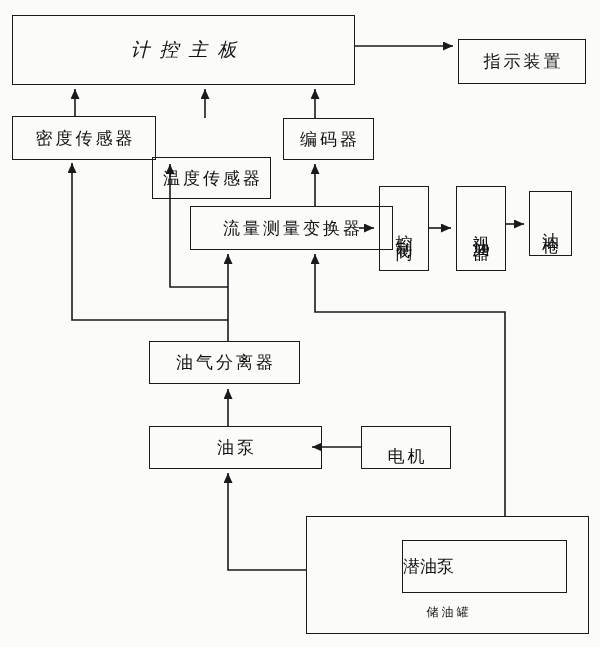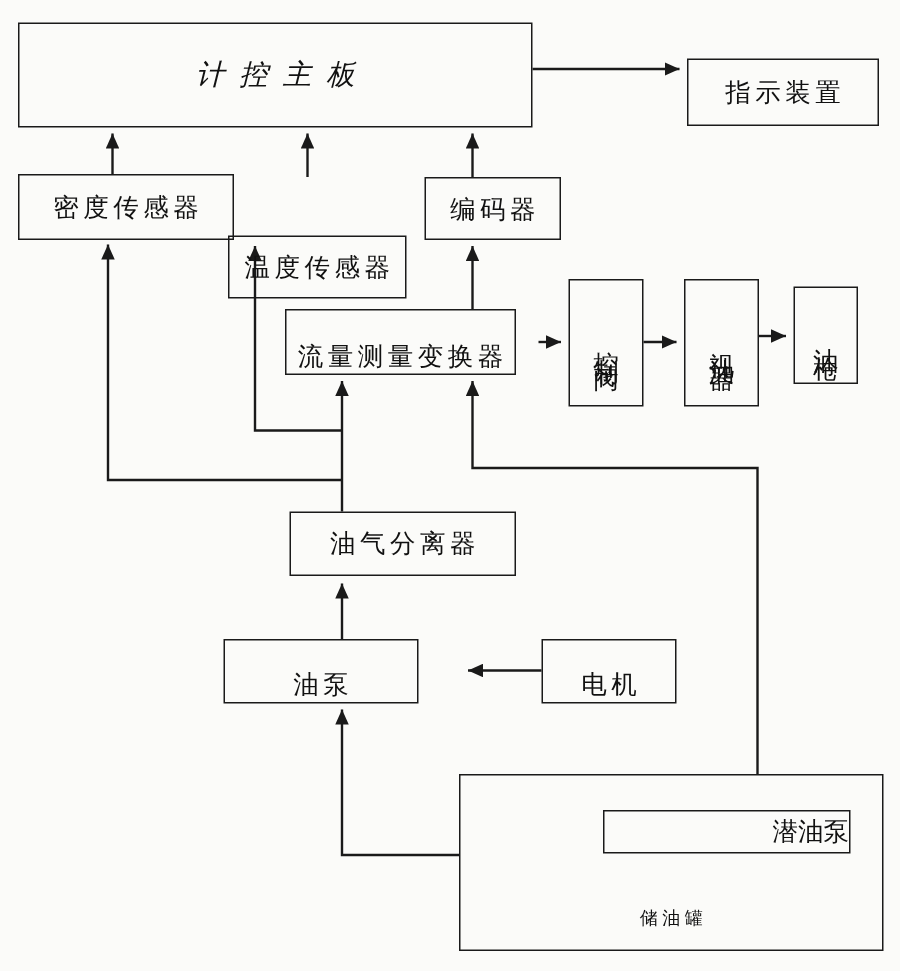--- a/index.html
+++ b/index.html
@@ -52,26 +52,26 @@
   .tank {
     position: absolute;
     border: 1.6px solid #1a1a1a;
     box-sizing: border-box;
   }
   .tank .inner-node {
     position: absolute;
     left: 95px;
     top: 23px;
     width: 165px;
-    height: 29px;
+    height: 53px;
     border: 1.6px solid #1a1a1a;
     box-sizing: border-box;
     display: flex;
     align-items: center;
-    justify-content: flex-end;
+    justify-content: flex-start;
     font-size: 17px;
     color: #111;
   }
   .tank .tank-label {
     position: absolute;
     left: 0;
     bottom: 12px;
     width: 100%;
     text-align: center;
     font-size: 12px;
@@ -123,41 +123,41 @@
   </div>
 
   <div class="node" style="left:152px; top:118px; width:119px; height:42px;margin-top:39px;">
     <span class="lbl">温度传感器</span>
   </div>
 
   <div class="node" style="left:283px; top:118px; width:91px; height:42px;">
     <span class="lbl">编码器</span>
   </div>
 
-  <div class="node" style="left:190px; top:206px; width:154px; height:44px;align-items:flex-end;">
+  <div class="node" style="left:190px; top:206px; width:203px; height:44px;">
     <span class="lbl">流量测量变换器</span>
   </div>
 
   <div class="node vertical" style="left:379px; top:186px; width:50px; height:85px;">
     <span class="lbl">控制阀</span>
   </div>
 
   <div class="node vertical" style="left:456px; top:186px; width:50px; height:85px;">
     <span class="lbl">视油器</span>
   </div>
 
   <div class="node vertical" style="left:529px; top:191px; width:43px; height:65px;">
     <span class="lbl">油枪</span>
   </div>
 
-  <div class="node" style="left:149px; top:341px; width:151px; height:43px;margin-left:44px;">
+  <div class="node" style="left:149px; top:341px; width:151px; height:43px;">
     <span class="lbl">油气分离器</span>
   </div>
 
-  <div class="node" style="left:149px; top:426px; width:130px; height:43px;align-items:flex-end;">
+  <div class="node" style="left:149px; top:426px; width:173px; height:43px;">
     <span class="lbl">油泵</span>
   </div>
 
   <div class="node" style="left:361px; top:426px; width:90px; height:43px;align-items:flex-end;">
     <span class="lbl">电机</span>
   </div>
 
   <div class="tank" style="left:306px; top:516px; width:283px; height:118px;">
     <div class="inner-node">
       <span class="lbl">潜油泵</span>

